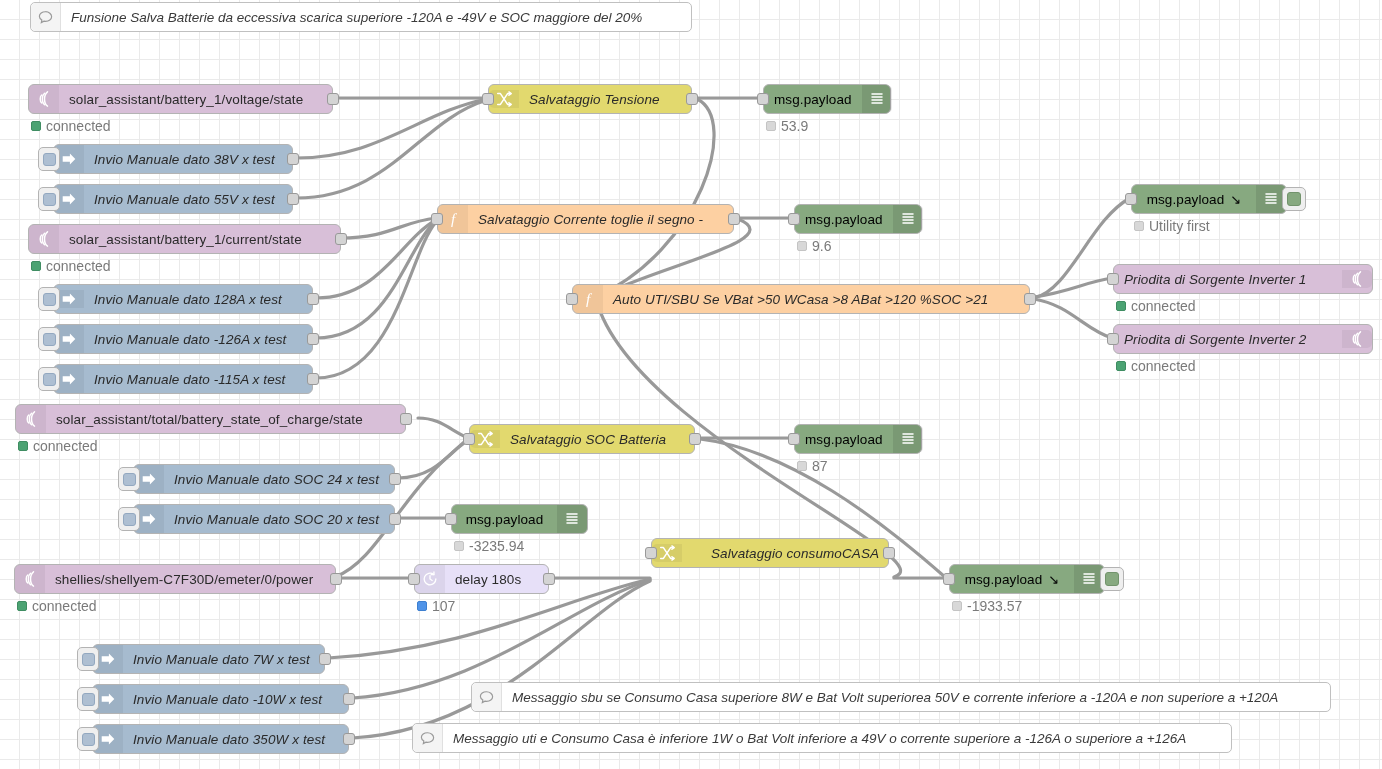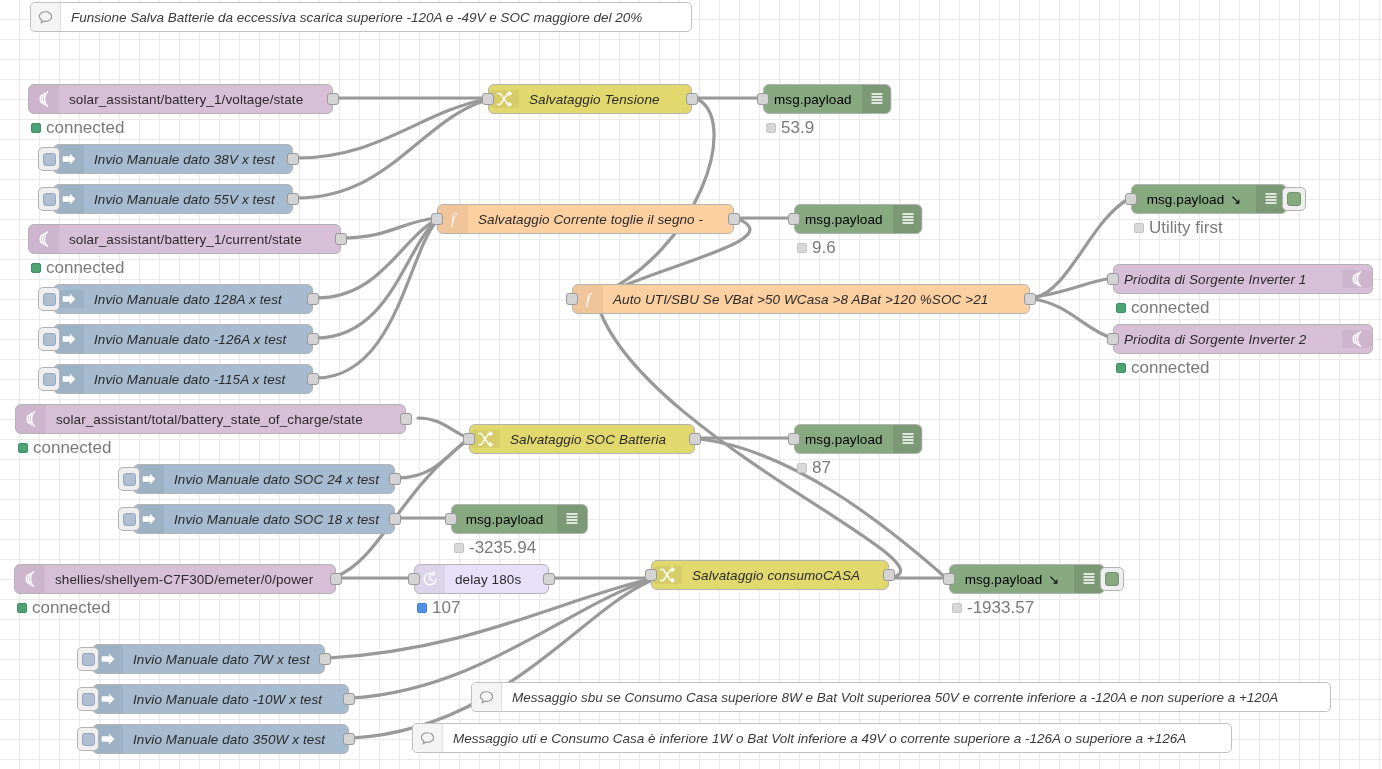--- a/index.html
+++ b/index.html
@@ -77,21 +77,21 @@
     top: 8px;
   }
   .port.in  { left: -7px; }
   .port.out { right: -7px; }
 
   
   .status {
     position: absolute;
     left: 2px; top: 33px;
     display: flex; align-items: center;
-    font-size: 17px;
+    font-size: 14px;
     color: #7a7a7a;
     white-space: nowrap;
   }
   .status .dot {
     width: 10px; height: 10px;
     border-radius: 2px;
     margin-right: 5px;
     background: #ccc;
     border: 1px solid #bbb;
   }
@@ -410,21 +410,21 @@
 
   <div class="node n-inject" style="left:133px; top:504px; width:262px;">
     <span class="inject-btn">
         <i></i>
       </span>
     <span class="icn left">
       <svg width="18" height="18" viewBox="0 0 20 20">
           <path d="M3 7h8V4l6 6-6 6v-3H3z" fill="#ffffff"></path>
         </svg>
     </span>
-    <span class="label">Invio Manuale dato SOC 18 x test</span>
+    <span class="label">Invio Manuale dato SOC 20 x test</span>
     <span class="port out"></span>
   </div>
 
   <div class="node n-inject" style="left:92px; top:644px; width:233px;">
     <span class="inject-btn">
         <i></i>
       </span>
     <span class="icn left">
       <svg width="18" height="18" viewBox="0 0 20 20">
           <path d="M3 7h8V4l6 6-6 6v-3H3z" fill="#ffffff"></path>
@@ -485,21 +485,21 @@
           <path d="M15.5 2.2L18 4l-2.5 1.8"></path>
           <path d="M15.5 14.2L18 16l-2.5 1.8"></path>
         </g>
       </svg>
     </span>
     <span class="label">Salvataggio SOC Batteria</span>
     <span class="port in"></span>
     <span class="port out"></span>
   </div>
 
-  <div class="node n-switch" style="left:651px; top:560px; width:238px;">
+  <div class="node n-switch" style="left:651px; top:538px; width:238px;gap:19px;">
     <span class="icn left">
       <svg width="18" height="18" viewBox="0 0 20 20">
         <g fill="none" stroke="#ffffff" stroke-width="1.7" stroke-linecap="round" stroke-linejoin="round">
           <path d="M3 4h3l8 12h3"></path>
           <path d="M3 16h3l8-12h3"></path>
           <path d="M15.5 2.2L18 4l-2.5 1.8"></path>
           <path d="M15.5 14.2L18 16l-2.5 1.8"></path>
         </g>
       </svg>
     </span>

